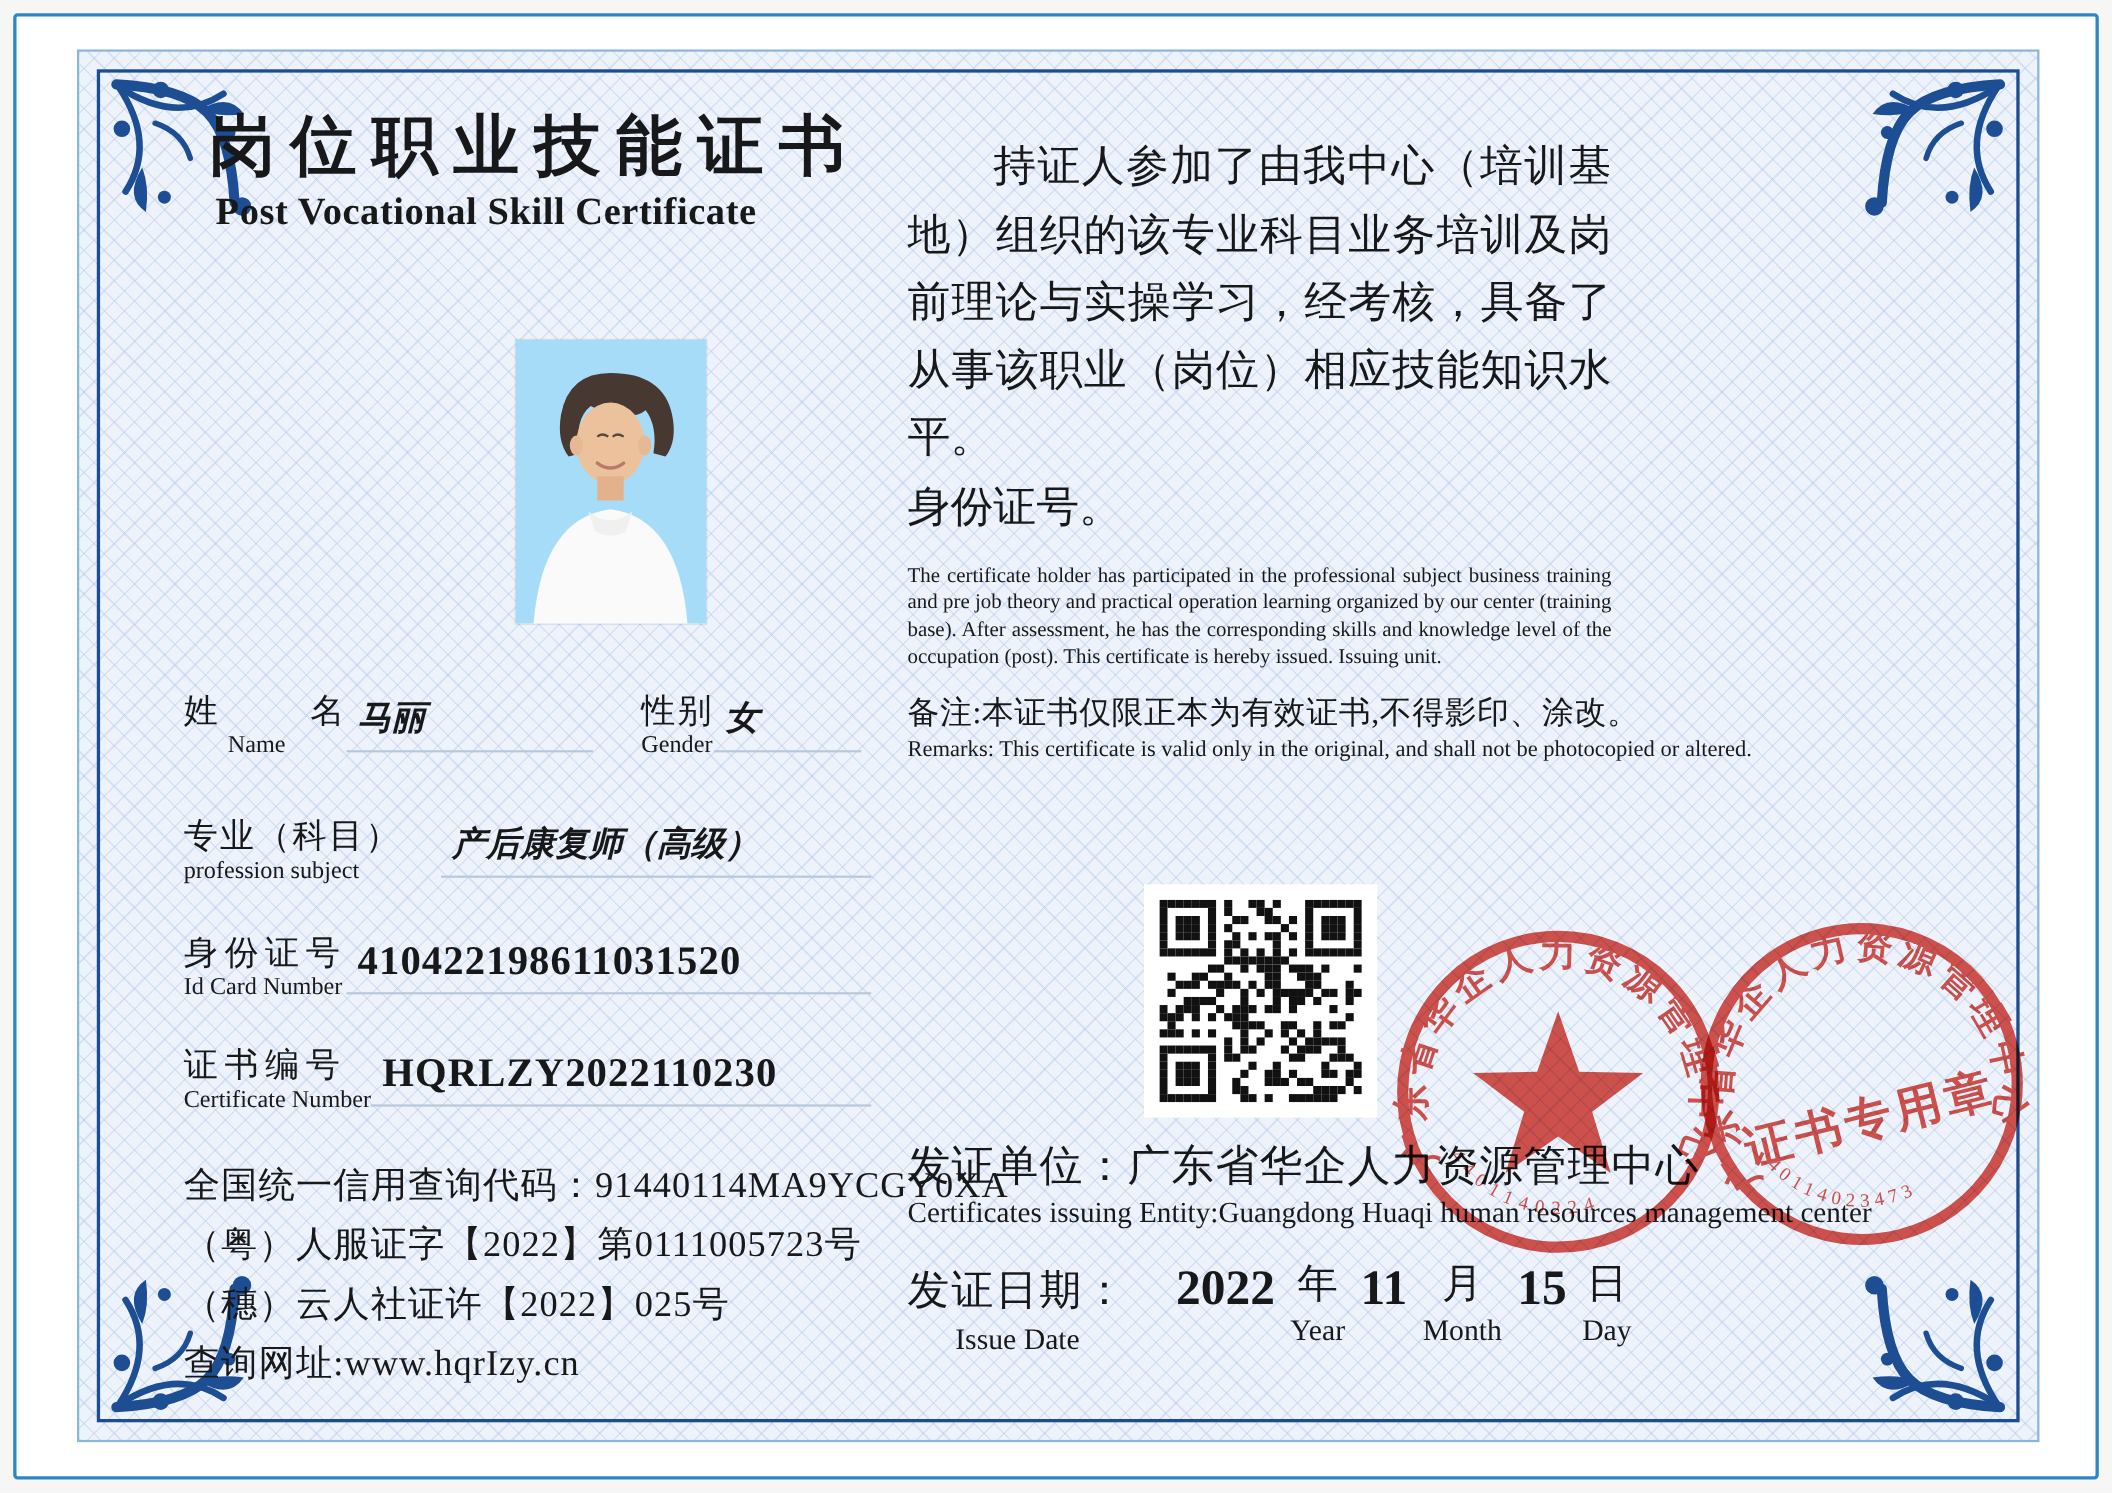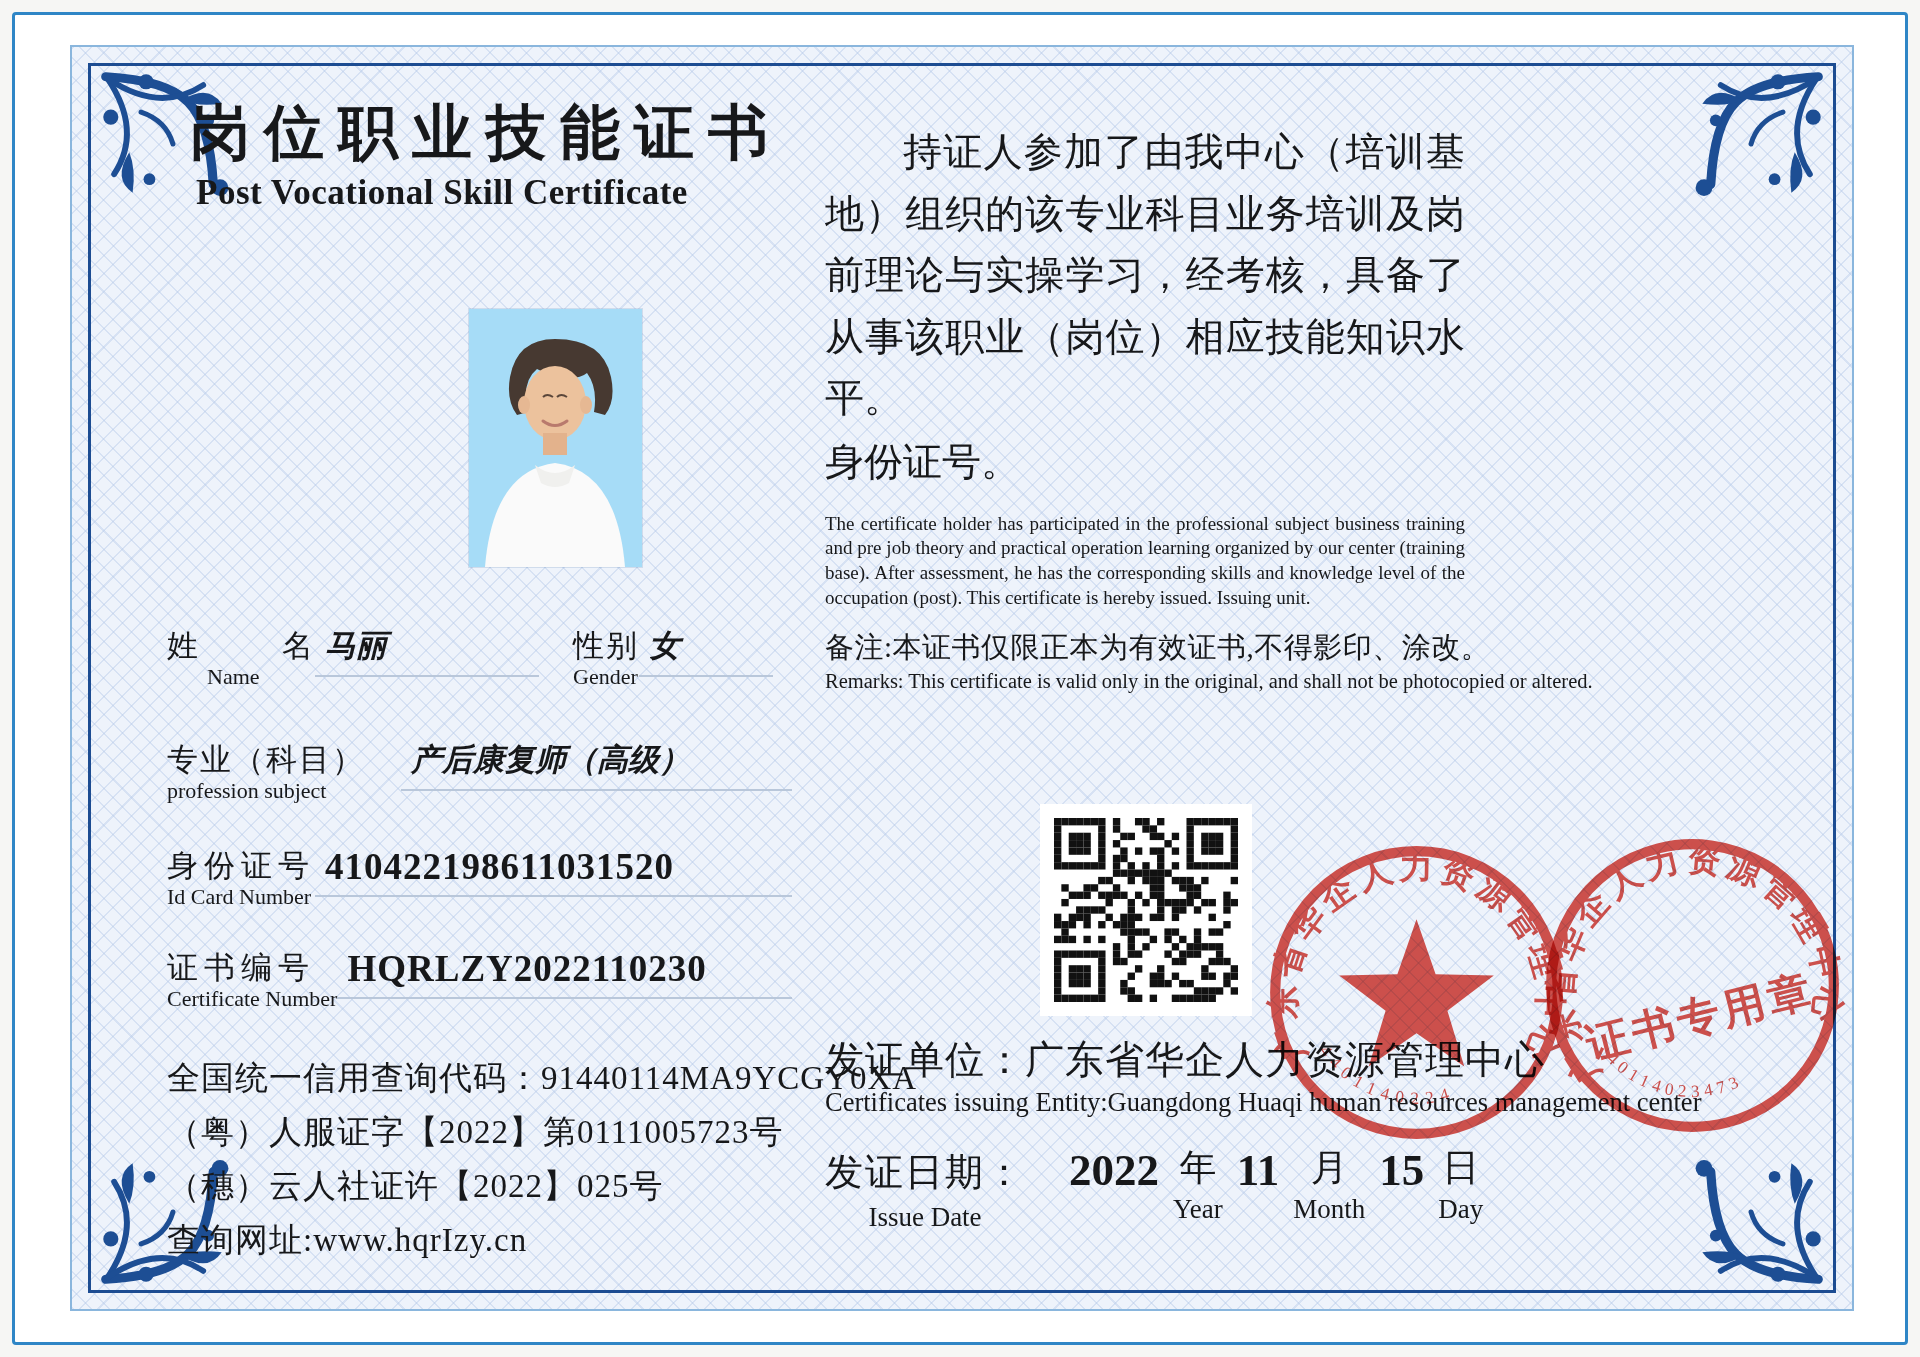--- a/index.html
+++ b/index.html
@@ -39,35 +39,35 @@
   .title-en{
     position:absolute;left:124px;top:126px;
     font-size:35px;font-weight:700;letter-spacing:.5px;white-space:nowrap;
   }
   .photo{
     position:absolute;left:397px;top:262px;width:173px;height:258px;
     box-shadow:0 0 0 1px rgba(120,150,190,.25);
   }
   .photo svg{width:100%;height:100%;display:block;}
 
-  .frow{position:absolute;display:flex;align-items:flex-start;}
+  .frow{position:absolute;display:flex;align-items:center;}
   .flabel{flex:none;}
   .flabel .cn{font-size:31px;letter-spacing:2px;white-space:nowrap;}
   .flabel .en{font-size:22px;margin-top:-3px;white-space:nowrap;}
   .spread{display:inline-block;width:148px;text-align:justify;text-align-last:justify;}
   .fval{
     flex:1;border-bottom:2px solid #b9c7da;min-height:44px;
     font-weight:700;padding:0 4px 6px 10px;white-space:nowrap;
   }
   .fval.cnval{font-family:"Liberation Sans","DejaVu Sans",sans-serif;font-size:31px;font-style:italic;}
   .fval.numval{font-size:37px;letter-spacing:1px;}
 
   .row-name{left:95px;top:578px;width:625px;}
   .row-name .name-val{max-width:210px;}
-  .row-name .gender-label{margin-left:34px;}
+  .row-name .gender-label{margin-left:44px;}
   .row-name .gender-val{max-width:120px;}
   .row-prof{left:95px;top:692px;width:625px;gap:36px;}
   .row-id{left:95px;top:798px;width:625px;}
   .row-cert{left:95px;top:900px;width:625px;}
 
   .regs{position:absolute;left:95px;top:1004px;width:660px;}
   .regs .reg-line{font-size:33px;line-height:54px;letter-spacing:1px;white-space:nowrap;}
 
   
   .rcol{position:absolute;left:753px;top:74px;width:640px;}

